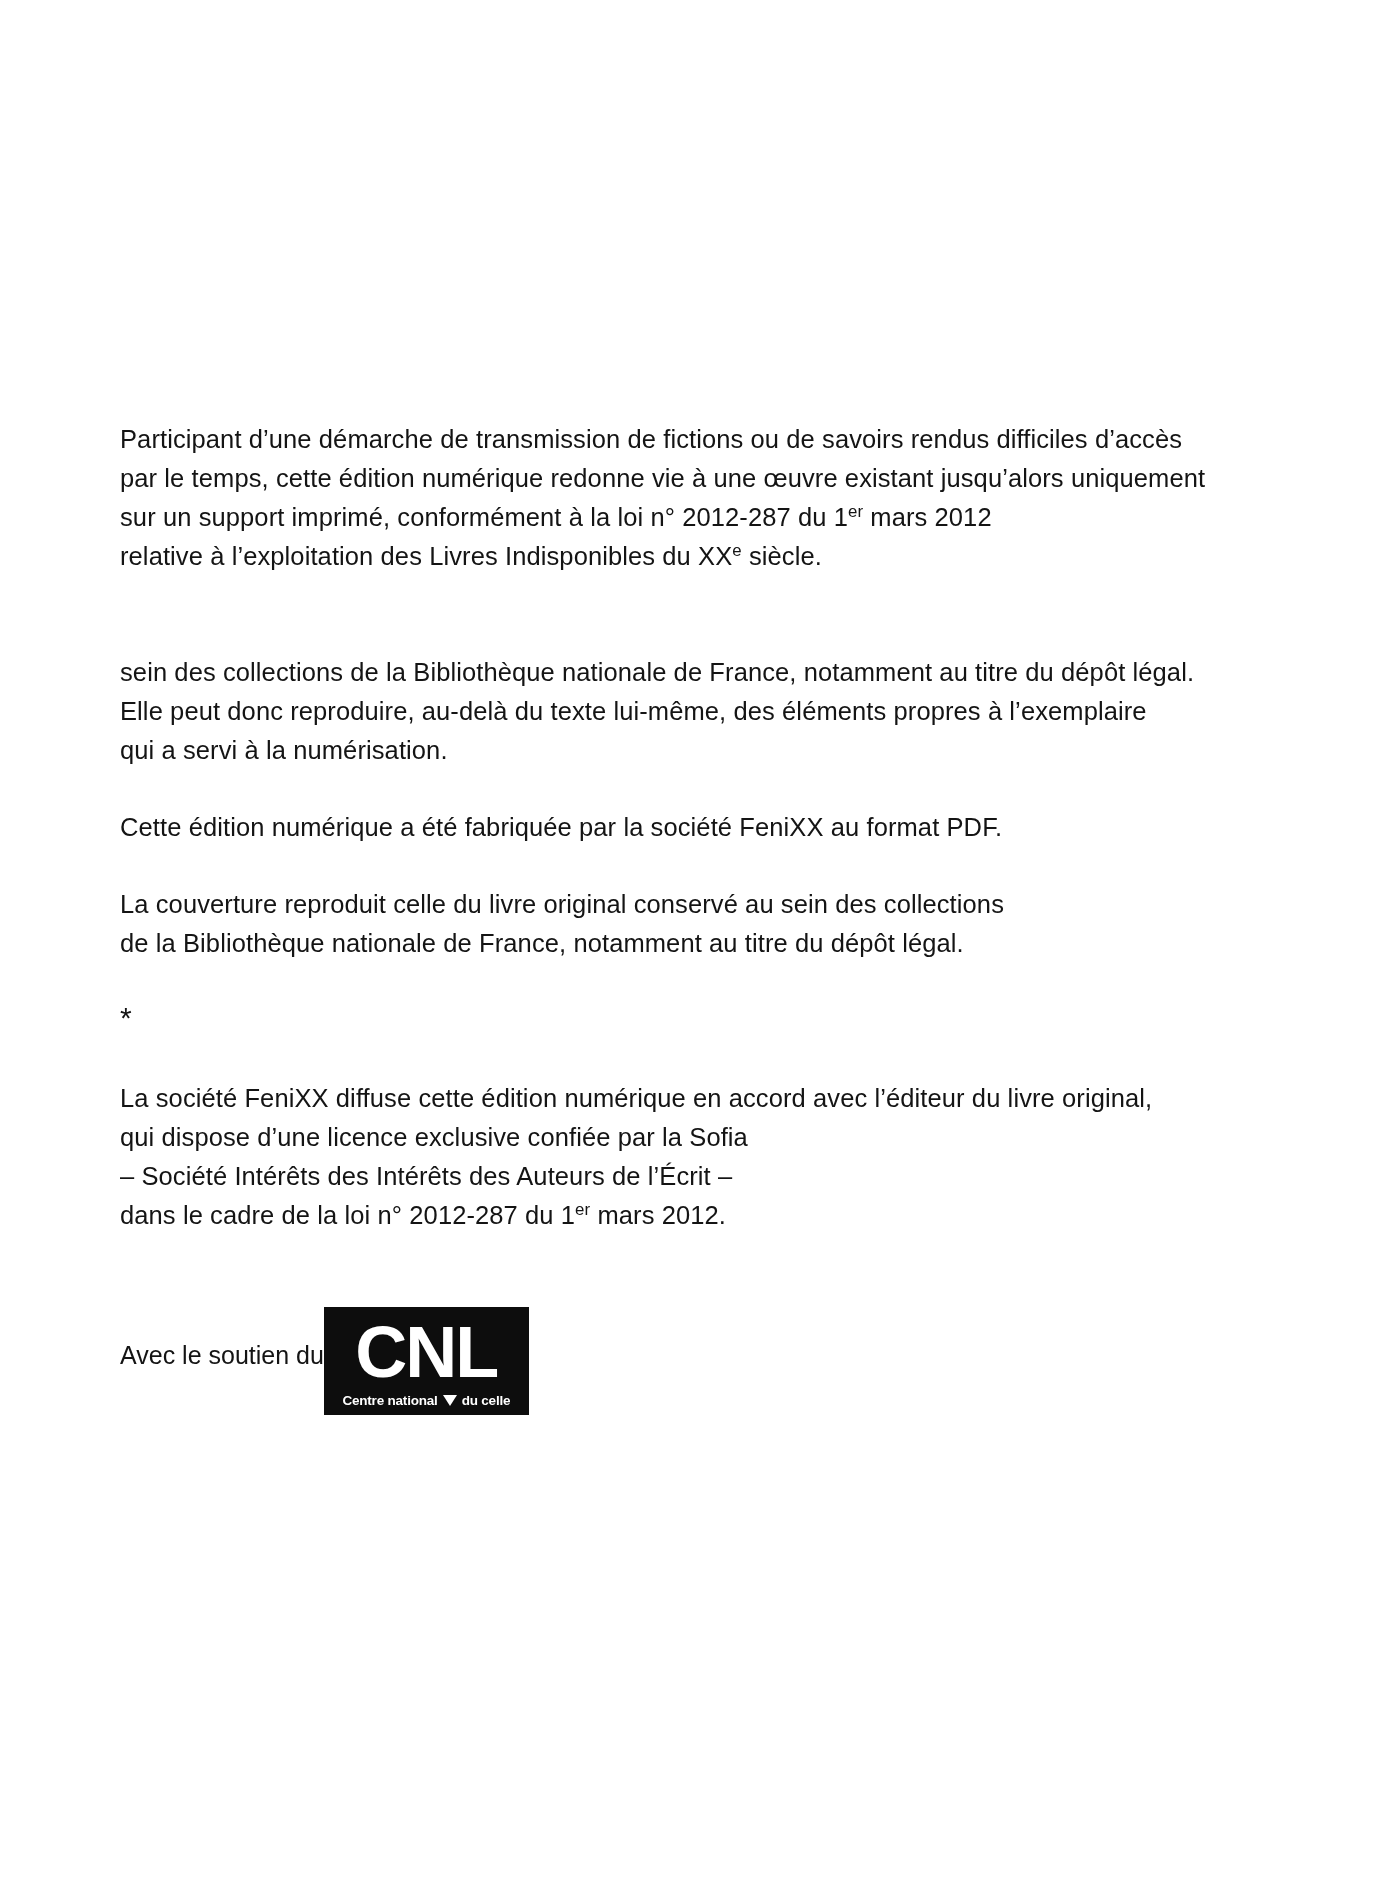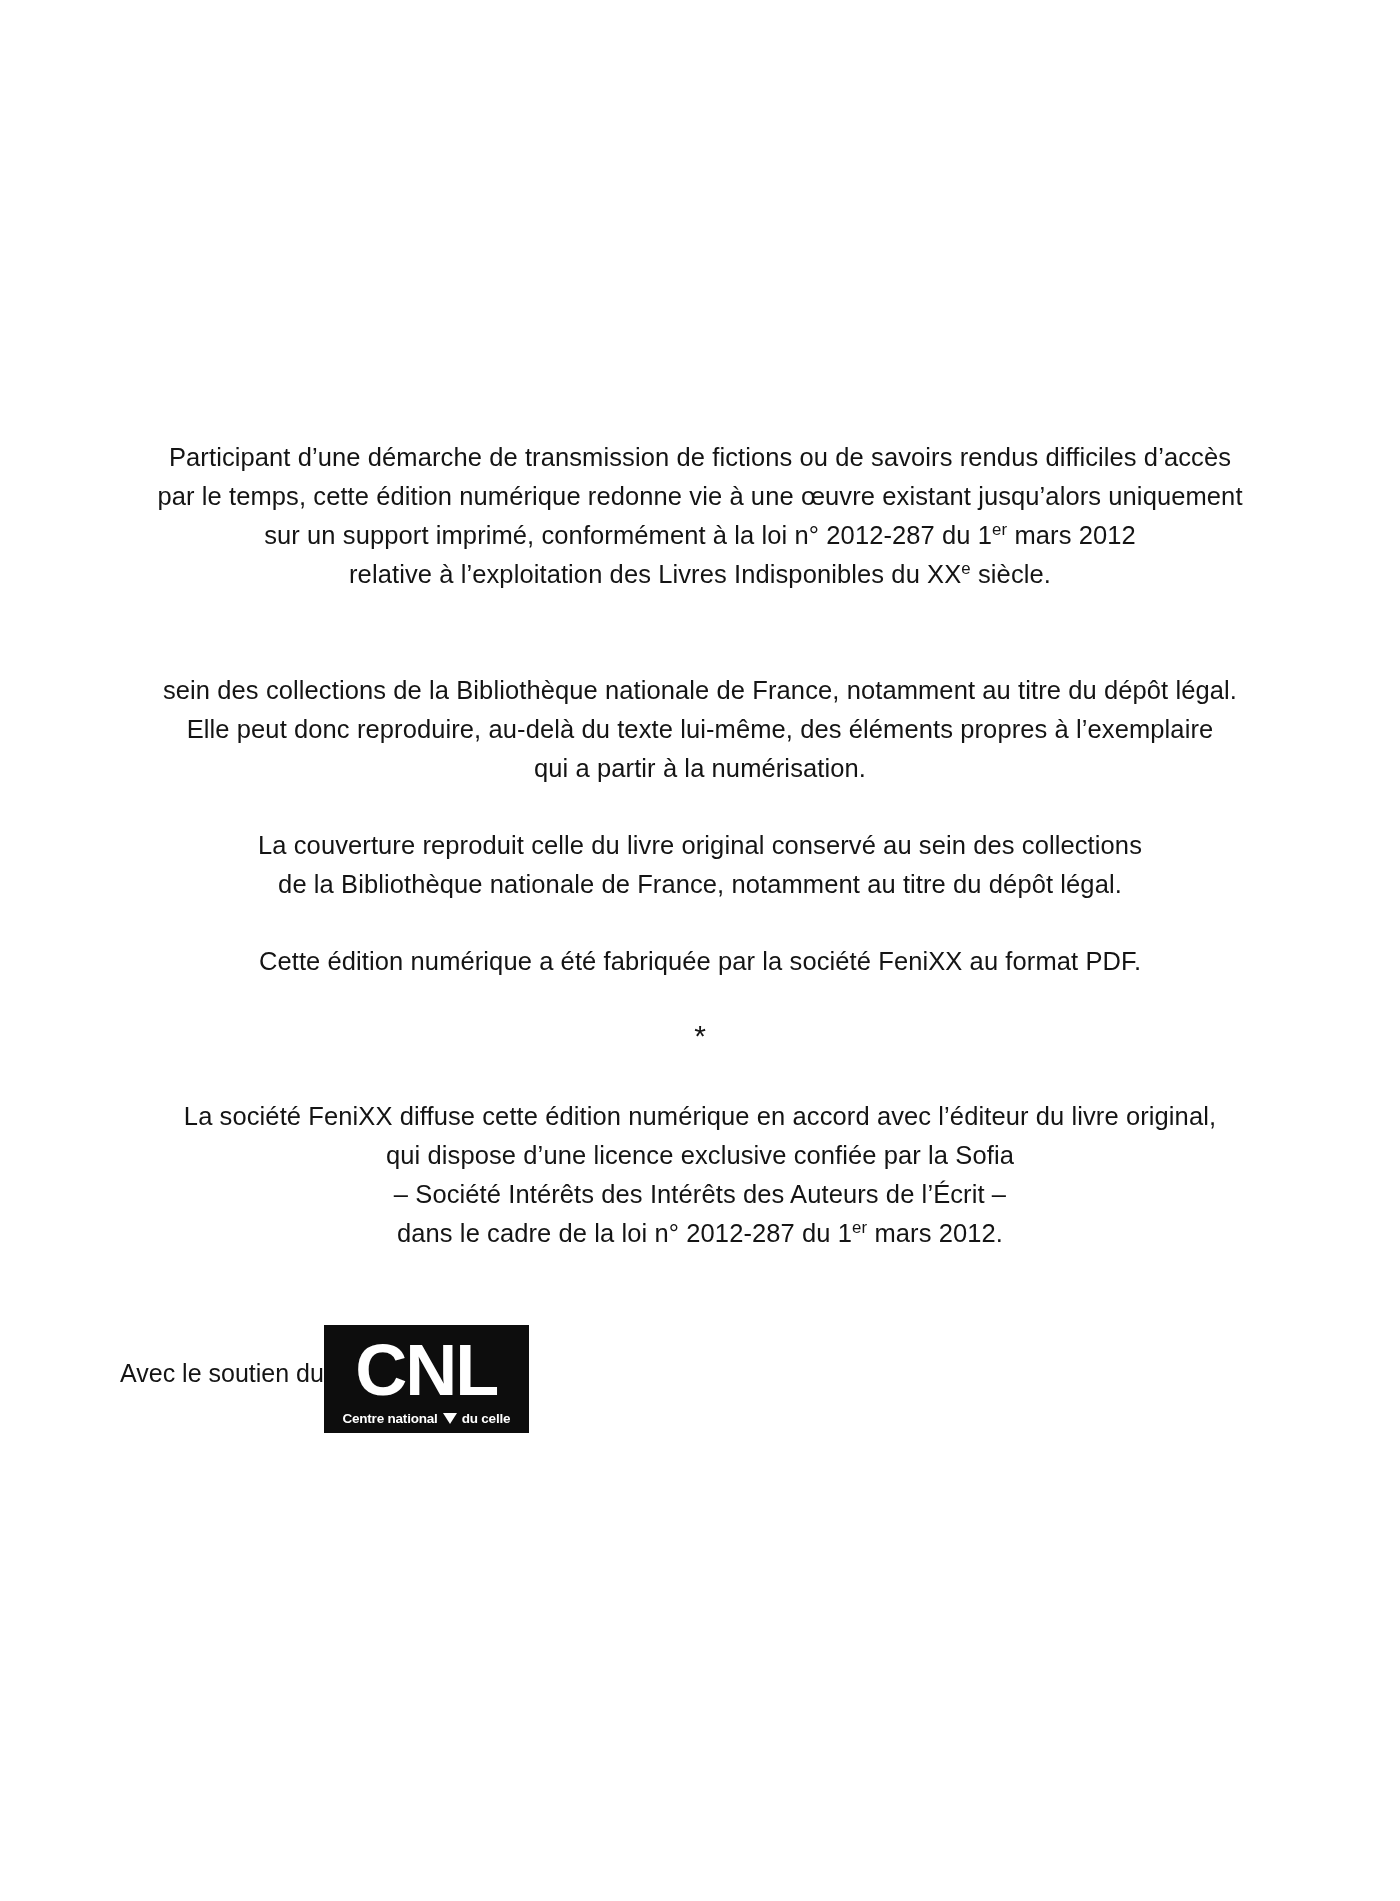--- a/index.html
+++ b/index.html
@@ -20,23 +20,22 @@
     left: 0;
     top: 0;
     width: 1400px;
     height: 1901px;
     background: #ffffff;
   }
   .content {
     position: absolute;
     left: 50%;
     transform: translateX(-50%);
-    top: 438px;
+    top: 420px;
     width: 1160px;
-    text-align: center;
   }
   .para {
     font-size: 25.5px;
     line-height: 39px;
     margin: 0 0 38px 0;
     color: #141414;
     letter-spacing: 0.1px;
   }
   .para:last-of-type {
     margin-bottom: 0;
@@ -123,30 +122,30 @@
       <span>Participant d’une démarche de transmission de fictions ou de savoirs rendus difficiles d’accès</span><br>
       <span>par le temps, cette édition numérique redonne vie à une œuvre existant jusqu’alors uniquement</span><br>
       <span>sur un support imprimé, conformément à la loi n° 2012-287 du 1<sup>er</sup> mars 2012</span><br>
       <span>relative à l’exploitation des Livres Indisponibles du XX<sup>e</sup> siècle.</span>
     </p>
 
     <p class="para">
       <br>
       <span>sein des collections de la Bibliothèque nationale de France, notamment au titre du dépôt légal.</span><br>
       <span>Elle peut donc reproduire, au-delà du texte lui-même, des éléments propres à l’exemplaire</span><br>
-      <span>qui a partir à la numérisation.</span>
+      <span>qui a servi à la numérisation.</span>
+    </p>
+
+    <p class="para">
+      <span>Cette édition numérique a été fabriquée par la société FeniXX au format PDF.</span>
     </p>
 
     <p class="para">
       <span>La couverture reproduit celle du livre original conservé au sein des collections</span><br>
       <span>de la Bibliothèque nationale de France, notamment au titre du dépôt légal.</span>
-    </p>
-
-    <p class="para">
-      <span>Cette édition numérique a été fabriquée par la société FeniXX au format PDF.</span>
     </p>
 
     <div class="star">*</div>
 
     <p class="para">
       <span>La société FeniXX diffuse cette édition numérique en accord avec l’éditeur du livre original,</span><br>
       <span>qui dispose d’une licence exclusive confiée par la Sofia</span><br>
       <span>– Société Intérêts des Intérêts des Auteurs de l’Écrit –</span><br>
       <span>dans le cadre de la loi n° 2012-287 du 1<sup>er</sup> mars 2012.</span>
     </p>

